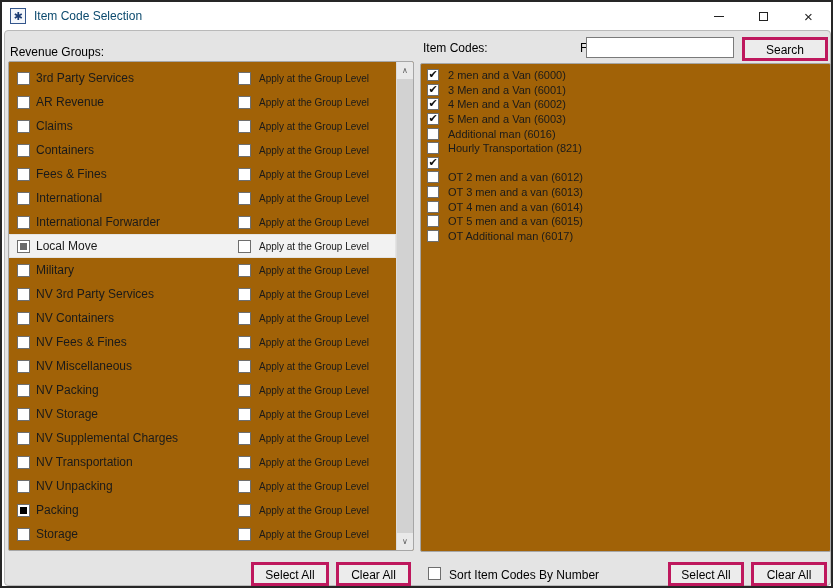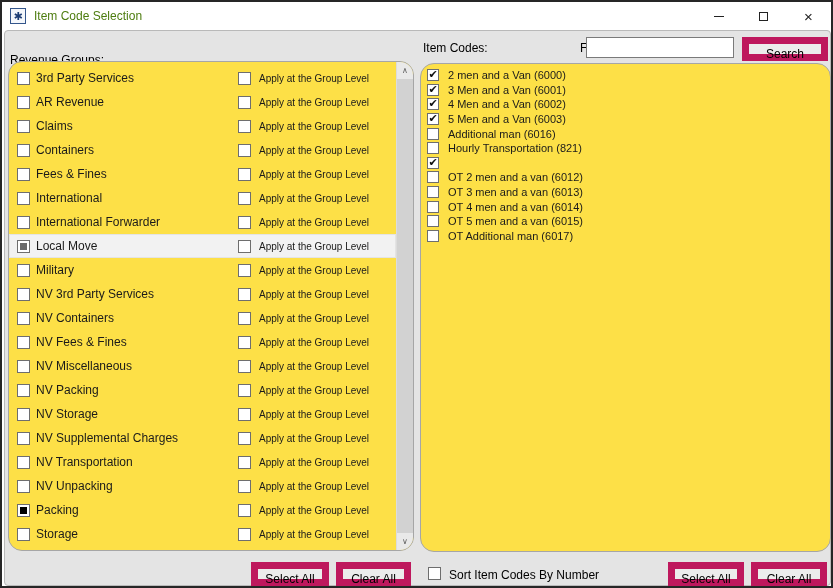--- a/index.html
+++ b/index.html
@@ -11,55 +11,55 @@
     background:#ffffff; border:2px solid #262626; overflow:hidden;
   }
 
   
   .titlebar { position:absolute; left:0; top:0; right:0; height:28px; background:#ffffff; display:flex; align-items:center; }
   .app-icon {
     width:16px; height:16px; margin-left:8px; border:1px solid #33558b; background:#f4f7fb;
     display:flex; align-items:center; justify-content:center;
     color:#1d3d74; font-size:11px; font-weight:bold; line-height:1;
   }
-  .title-text { margin-left:8px; font-size:12px; color:#4d7c0f; }
+  .title-text { margin-left:8px; font-size:12px; color:#0c4a6e; }
   .win-controls { position:absolute; right:0; top:0; height:28px; display:flex; }
   .win-btn { width:45px; height:28px; display:flex; align-items:center; justify-content:center; color:#222; cursor:default; }
   .glyph-min { width:10px; height:1px; background:#222; display:block; }
   .glyph-max { width:9px; height:9px; border:1px solid #222; display:block; }
   .glyph-close { font-size:15px; line-height:1; }
 
   
   .content {
     position:absolute; left:2px; top:28px; width:827px; height:556px;
     background:#e4e4e4; border:1px solid #b9b9b9; border-radius:4px;
   }
 
   .section-label { position:absolute; font-size:12px; color:#000; }
-  #revenue-groups-label { left:5px; top:22px; }
+  #revenue-groups-label { left:5px; top:14px; }
   #item-codes-label { left:418px; top:10px; }
   #filter-by-label { left:531px; top:10px;margin-left:44px; }
 
   .filter-input {
     position:absolute; left:581px; top:6px; width:148px; height:21px;
     border:1px solid #7a7a7a; background:#fff; font-family:inherit; font-size:12px; padding:0 4px;
   }
   .btn {
-    position:absolute; height:24px; background:#ececec; border:7px solid #be185d;
+    position:absolute; height:24px; background:#ececec; border:3px solid #be185d;
     font-family:inherit; font-size:12px; color:#000; text-align:center; line-height:20px; cursor:default;
   }
   #search-button { left:737px; top:6px; width:86px; }
   #left-select-all { left:246px; top:531px; width:78px; }
   #left-clear-all  { left:331px; top:531px; width:75px; }
   #right-select-all{ left:663px; top:531px; width:76px; }
   #right-clear-all { left:746px; top:531px; width:76px; }
 
   
   .panel {
-    position:absolute; background:#fde047; border:1px solid #a6a6a6; border-radius:14px; overflow:hidden;text-decoration:underline;
+    position:absolute; background:#a16207; border:1px solid #a6a6a6; border-radius:2px; overflow:hidden;text-decoration:underline;
   }
   #left-panel  { left:3px;  top:30px; width:406px; height:490px; }
   #right-panel { left:415px; top:32px; width:411px; height:489px; }
 
   
   #left-rows { position:absolute; left:0; top:0; right:17px; bottom:0; padding-top:4px; }
   .grow { position:relative; height:24px; display:flex; align-items:center; }
   .grow.hl { background:#f2f2f2; box-shadow:0 0 0 1px #e4e4e4 inset; }
   .grow .cb1 { margin-left:8px; }
   .grow .gname { margin-left:6px; font-size:12px; }

